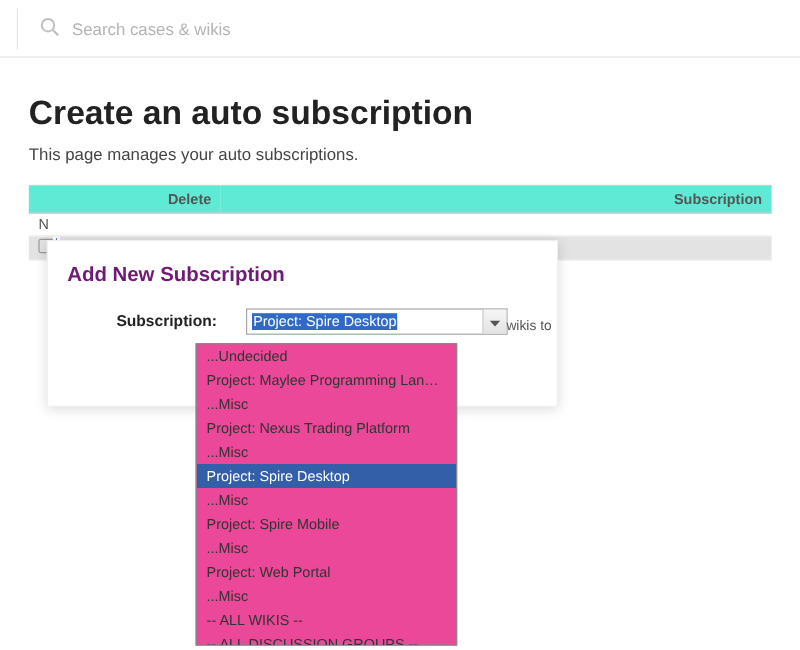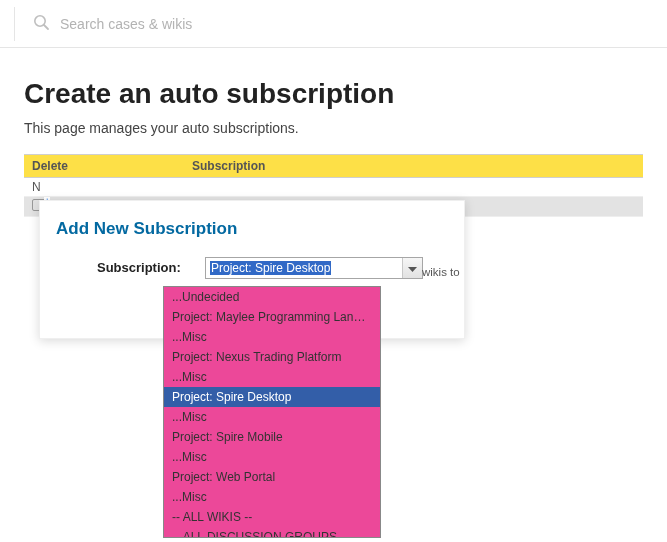--- a/index.html
+++ b/index.html
@@ -57,22 +57,22 @@
     font-size: 14px;
     color: #444;
     margin-bottom: 18px;
   }
   table.subs {
     width: 100%;
     border-collapse: collapse;
     font-size: 12px;
   }
   table.subs thead th {
-    text-align: left;
-    background: #fde047;
+    text-align: right;
+    background: #5eead4;
     border-top: 1px solid #cfcfcf;
     border-bottom: 1px solid #cfcfcf;
     padding: 4px 8px;
     font-weight: 600;
     color: #555;
   }
   table.subs td {
     padding: 2px 8px;
     color: #555;
     border-bottom: 1px solid #eee;
@@ -104,21 +104,21 @@
     height: 139px;
     background: #fff;
     box-shadow: 0 2px 10px rgba(0,0,0,0.15);
     border: 1px solid #efefef;
     padding: 18px 16px 16px 16px;
   }
   .modal h2 {
     margin: 0 0 18px 0;
     font-size: 17px;
     font-weight: 700;
-    color: #0369a1;
+    color: #701a75;
   }
   .row {
     display: flex;
     align-items: flex-start;
     gap: 8px;
   }
   .label {
     font-size: 13px;
     font-weight: 600;
     color: #222;

